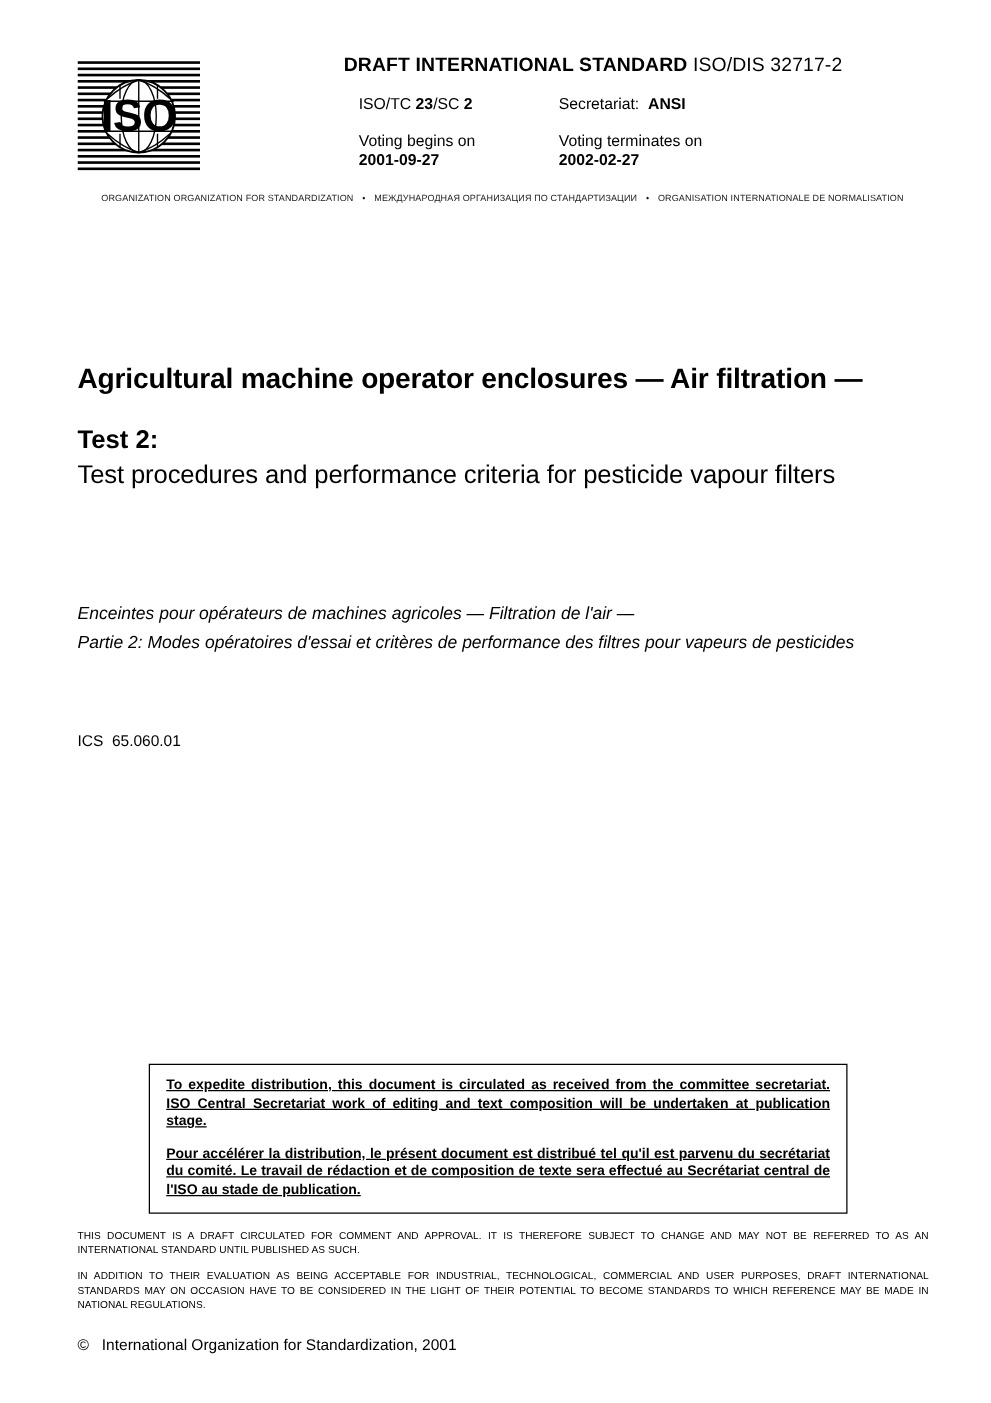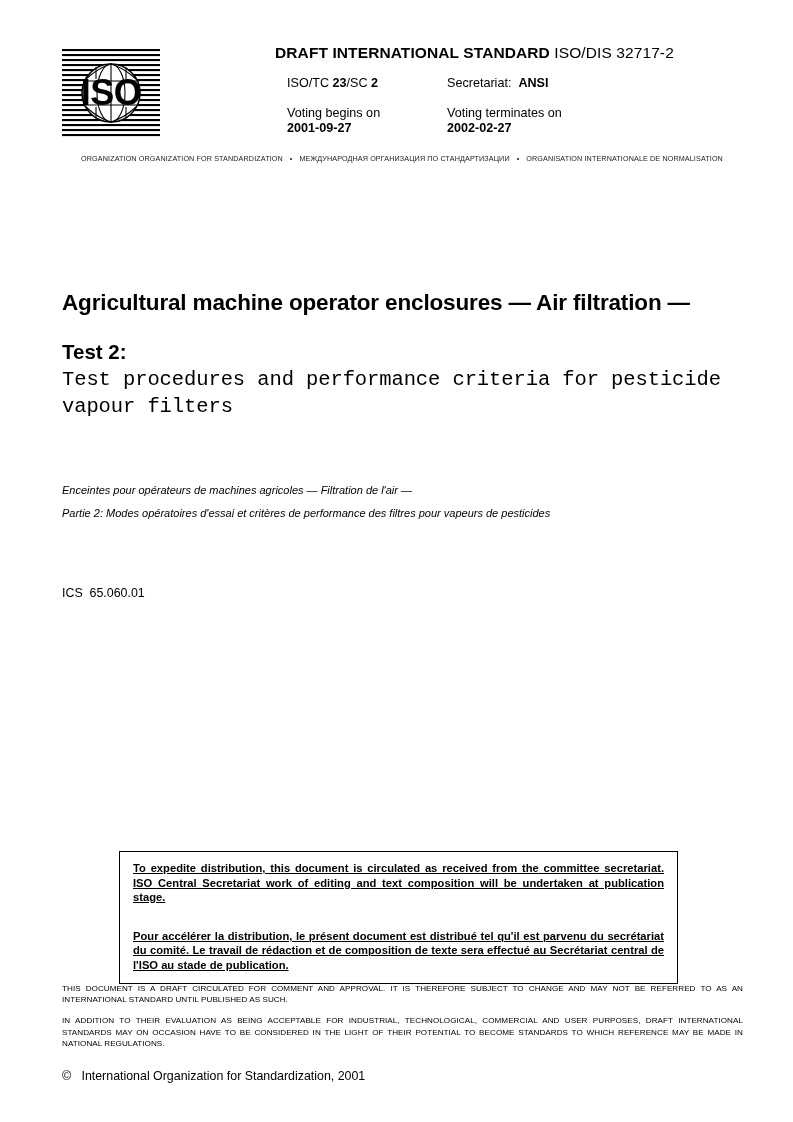--- a/index.html
+++ b/index.html
@@ -109,31 +109,30 @@
     font-size: 20.5px;
     line-height: 25px;
     font-weight: bold;
   }
   .part-title {
     margin-top: 2px;
     font-size: 20.5px;
     line-height: 27px;
     font-weight: normal;
     letter-spacing: -0.1px;
-    font-family: Liberation Mono, monospace;
   }
 
   
   .fr-block {
     position: absolute;
     left: 62px;
     top: 483px;
     width: 680px;
     font-style: italic;
-    font-size: 11px;
+    font-size: 14px;
     line-height: 15px;
   }
   .fr-line2 { margin-top: 8px; }
 
   
   .ics {
     position: absolute;
     left: 62px;
     top: 586px;
     font-size: 12.4px;
@@ -152,21 +151,21 @@
     padding: 9px 13px 10px 13px;
     text-decoration: underline;
   }
   .notice-p {
     font-size: 11.2px;
     line-height: 14.6px;
     font-weight: bold;
     text-align: justify;
     text-justify: inter-word;
   }
-  .notice-p + .notice-p { margin-top: 24px; }
+  .notice-p + .notice-p { margin-top: 11px; }
 
   
   .disclaimer {
     position: absolute;
     left: 62px;
     top: 983px;
     width: 681px;
   }
   .disc-p {
     font-size: 8.1px;

